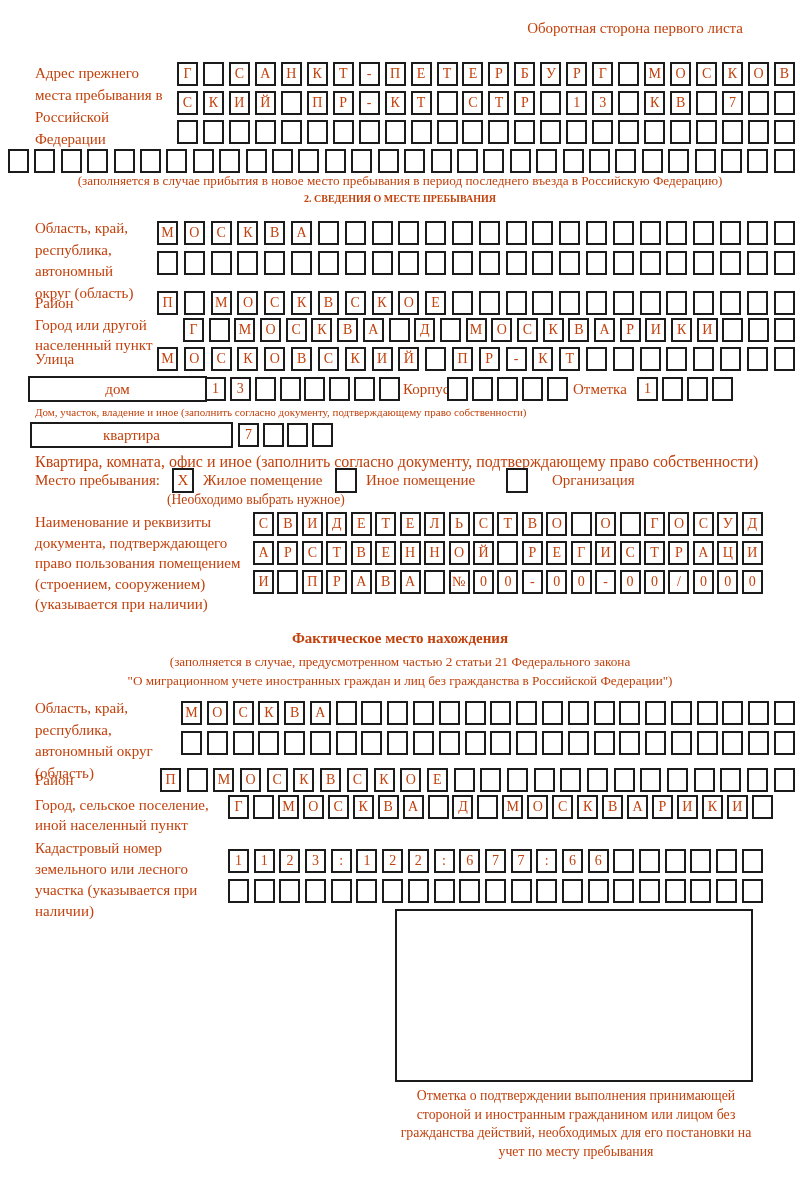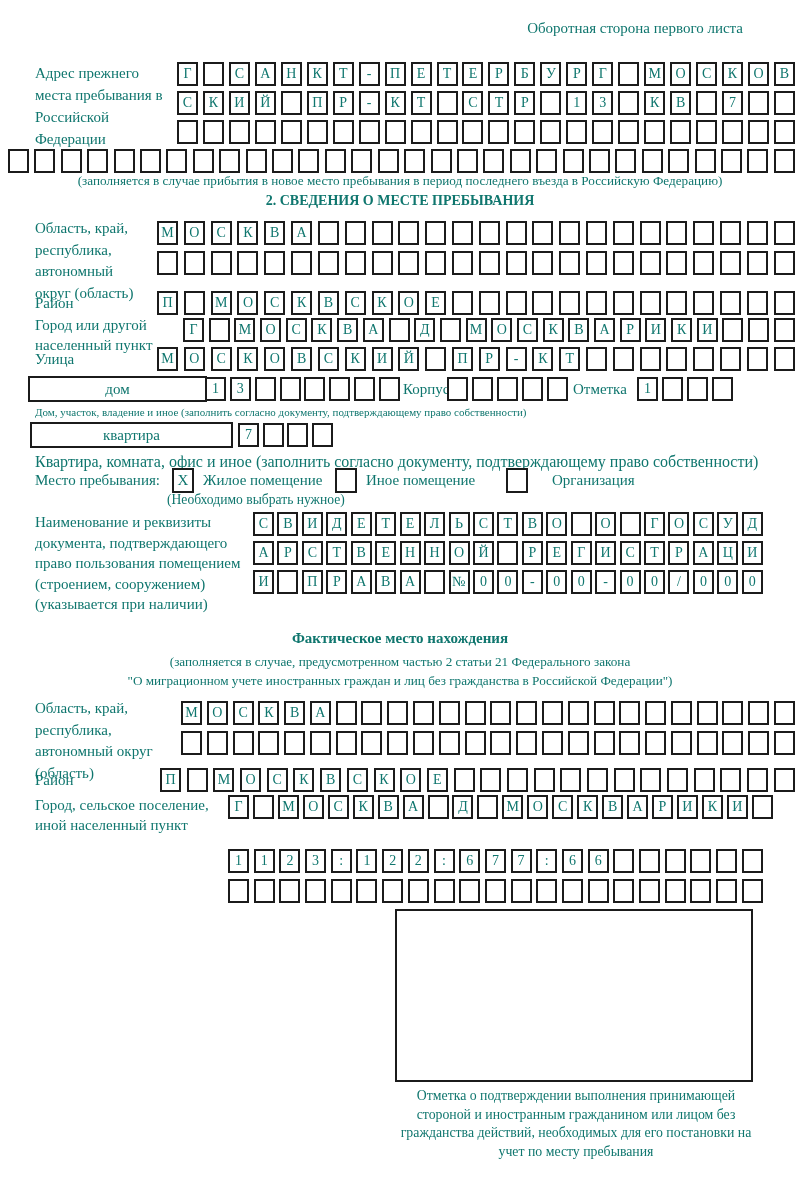--- a/index.html
+++ b/index.html
@@ -1,24 +1,24 @@
 <!DOCTYPE html>
 <html><head>
 <meta charset="utf-8">
 <style>
   html,body{margin:0;padding:0;background:#fff;}
   .page{
-    position:relative;width:800px;height:1180px;background:#fff;color:#0f766e;
+    position:relative;width:800px;height:1180px;background:#fff;color:#c2410c;
     font-family:"Liberation Serif","DejaVu Serif",serif;overflow:hidden;
   }
   .abs{position:absolute;}
   .lbl{font-size:15px;line-height:21.5px;}
   .note{font-size:13.2px;line-height:16px;}
   .center{text-align:center;width:100%;left:0;}
-  .title{font-weight:bold;font-size:14px;}
+  .title{font-weight:bold;font-size:10px;}
   .boxrow{position:absolute;display:flex;justify-content:space-between;}
   .cell{
     width:21px;height:24px;box-sizing:border-box;border:2px solid #1b1b1b;
     font-size:14px;line-height:20px;text-align:center;flex:0 0 21px;background:#fff;
   }
   .bigbox{
     position:absolute;box-sizing:border-box;border:2px solid #1b1b1b;height:26px;
     font-size:15px;line-height:22px;text-align:center;background:#fff;
   }
   .cb{
@@ -509,20 +509,21 @@
       <span class="cell">К</span>
       <span class="cell">В</span>
       <span class="cell">А</span>
       <span class="cell">Р</span>
       <span class="cell">И</span>
       <span class="cell">К</span>
       <span class="cell">И</span>
       <span class="cell"></span>
     </div>
 
+  <div class="abs lbl" style="left:35px;top:838px;width:176px;line-height:21px;">Кадастровый номер земельного или лесного участка (указывается при наличии)</div>
   <div class="boxrow" style="left:228px;top:849px;width:535px;">
       <span class="cell">1</span>
       <span class="cell">1</span>
       <span class="cell">2</span>
       <span class="cell">3</span>
       <span class="cell">:</span>
       <span class="cell">1</span>
       <span class="cell">2</span>
       <span class="cell">2</span>
       <span class="cell">:</span>

